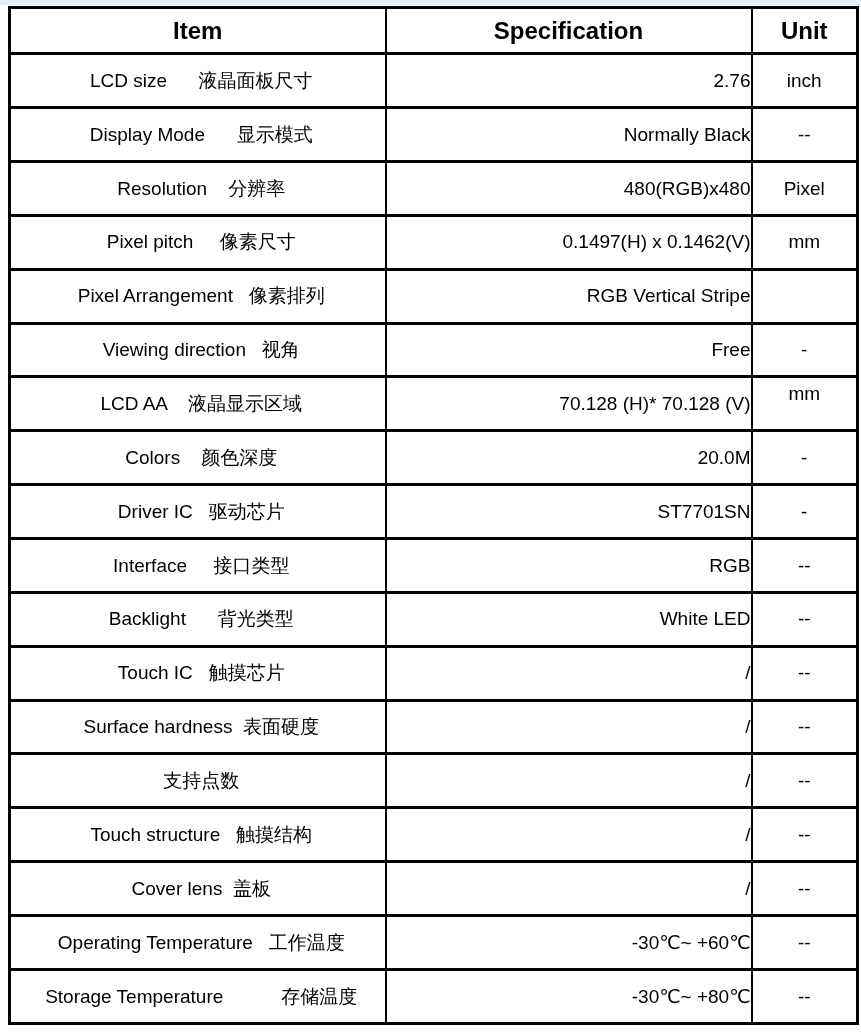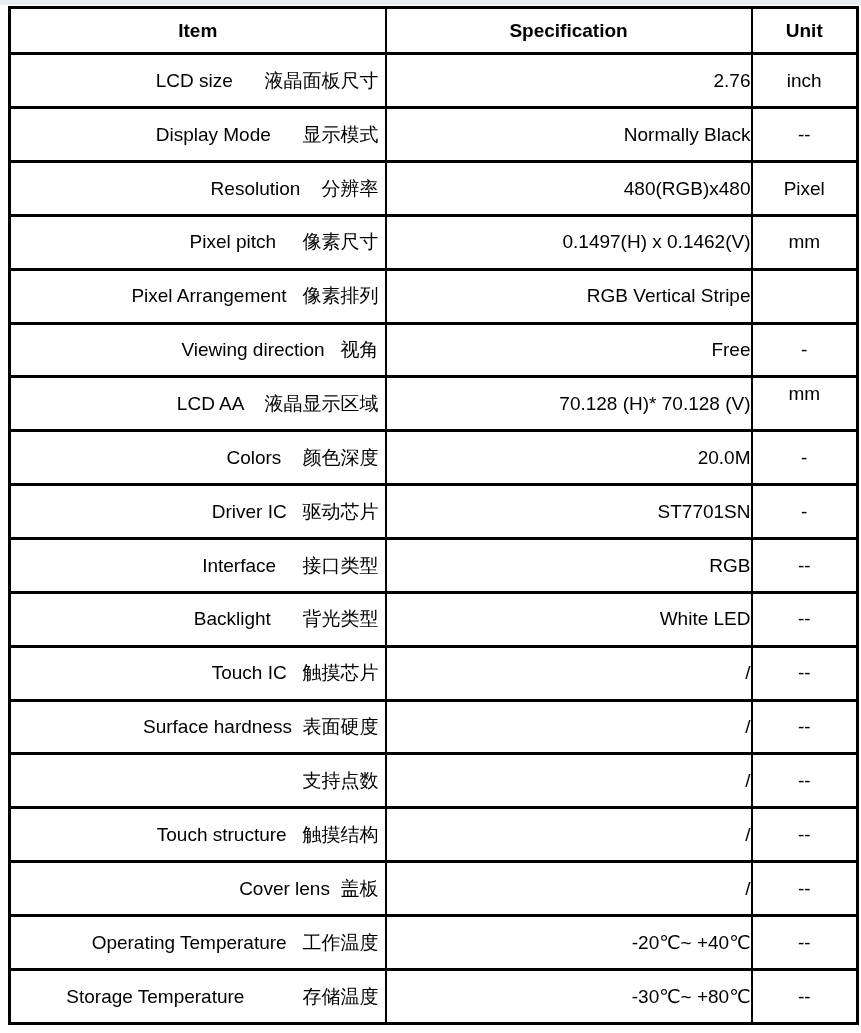--- a/index.html
+++ b/index.html
@@ -45,26 +45,26 @@
     white-space: pre-wrap;
     vertical-align: middle;
     font-size: 19px;
     line-height: 1.15;
   }
   table.spec-table tr {
     height: 46.3px;
   }
   table.spec-table th {
     font-weight: bold;
-    font-size: 19px;
+    font-size: 24px;
     text-align: center;
     padding: 0 4px;
   }
   td.item-cell {
-    text-align: right;
+    text-align: center;
     padding: 0 6px 0 13px;
   }
   td.spec-cell {
     text-align: right;
     padding: 0 0 0 13px;
   }
   td.unit-cell {
     text-align: center;
     padding: 0 4px;
   }
@@ -168,21 +168,21 @@
         <td class="spec-cell">/</td>
         <td class="unit-cell">--</td>
       </tr>
       <tr>
         <td class="item-cell">Cover lens  盖板</td>
         <td class="spec-cell">/</td>
         <td class="unit-cell">--</td>
       </tr>
       <tr>
         <td class="item-cell">Operating Temperature   工作温度</td>
-        <td class="spec-cell">-20℃~ +40℃</td>
+        <td class="spec-cell">-30℃~ +60℃</td>
         <td class="unit-cell">--</td>
       </tr>
       <tr>
         <td class="item-cell">Storage Temperature           存储温度</td>
         <td class="spec-cell">-30℃~ +80℃</td>
         <td class="unit-cell">--</td>
       </tr>
     </tbody>
 </table>
 

